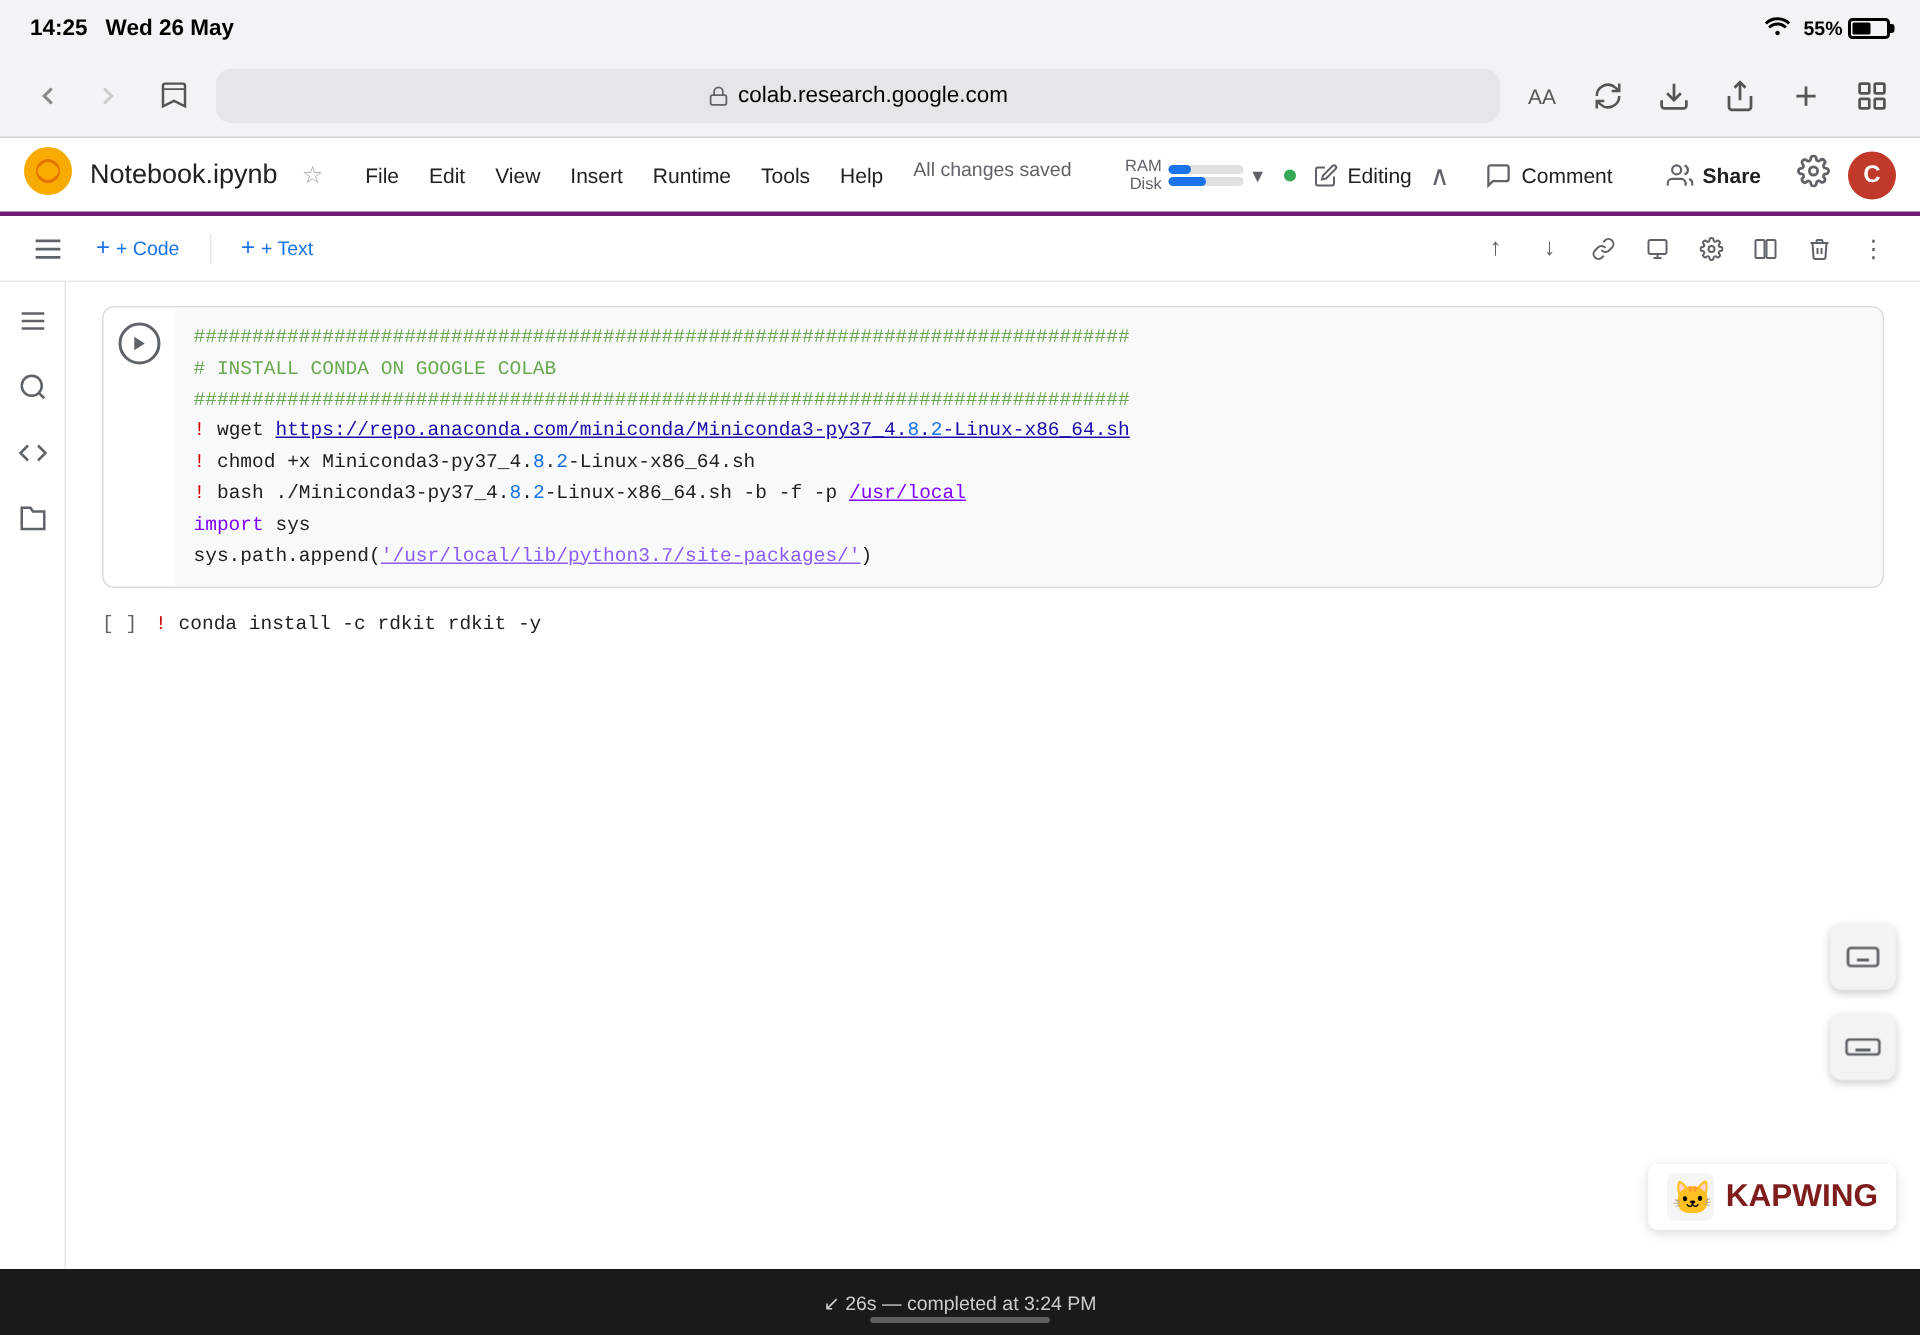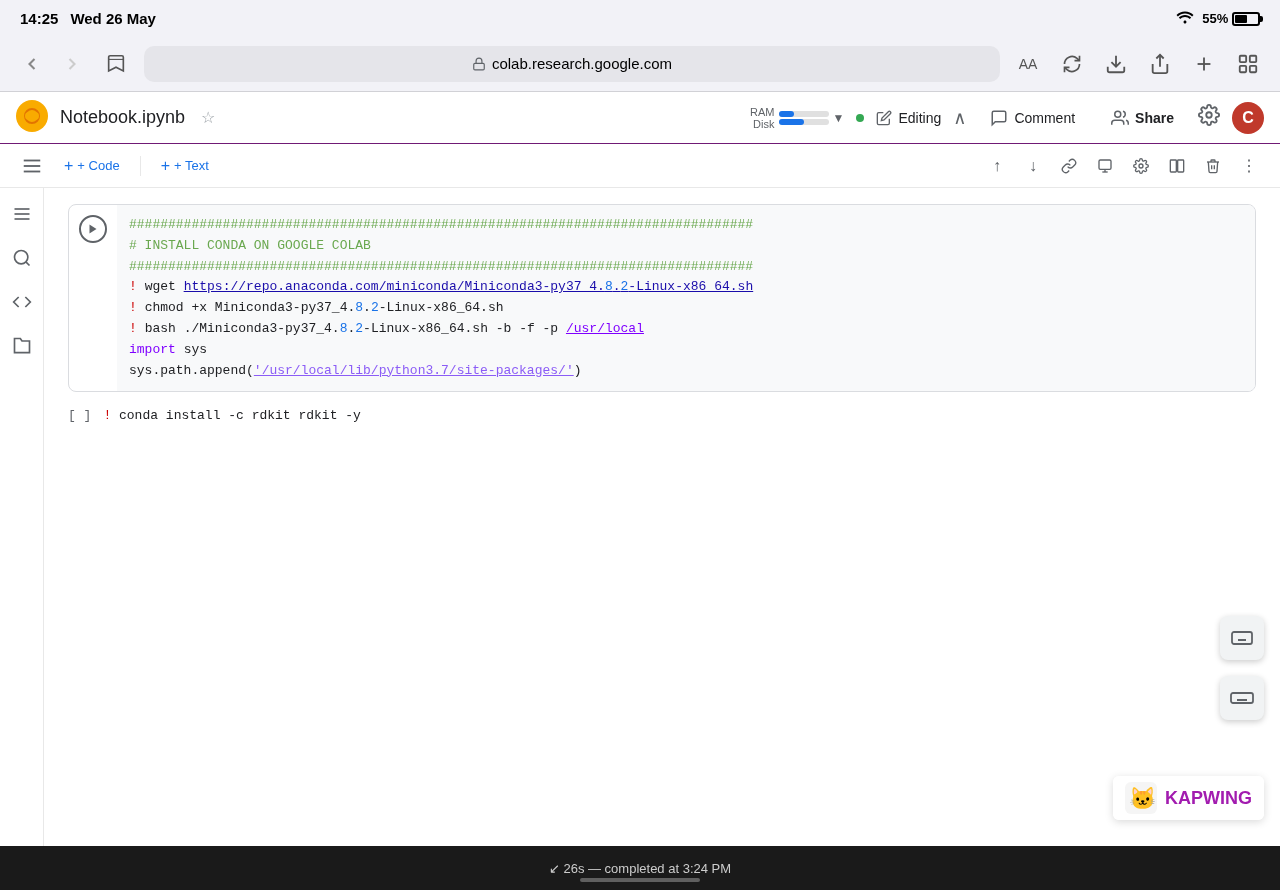--- a/index.html
+++ b/index.html
@@ -50,21 +50,21 @@
       font-size: 15px;
       color: #000;
     }
     .browser-actions { display: flex; gap: 12px; align-items: center; }
     .browser-action-btn { width: 32px; height: 32px; display: flex; align-items: center; justify-content: center; }
 
     
     .app-header {
       height: 52px;
       background: #fff;
-      border-bottom: 1px solid #701a75;
+      border-bottom: 3px solid #701a75;
       display: flex;
       align-items: center;
       padding: 0 16px;
       gap: 12px;
     }
     .notebook-title { font-size: 18px; color: #202124; font-weight: 500; }
     .star-icon { color: #9aa0a6; margin-left: 4px; }
     .menu-bar { display: flex; gap: 4px; margin-left: 8px; }
     .menu-item { font-size: 14px; color: #202124; padding: 4px 8px; cursor: pointer; border-radius: 4px; }
     .save-status { font-size: 13px; color: #5f6368; margin-left: 8px; }
@@ -238,21 +238,21 @@
       right: 16px;
       display: flex;
       align-items: center;
       gap: 8px;
       background: rgba(255,255,255,0.95);
       padding: 6px 12px;
       border-radius: 6px;
       box-shadow: 0 2px 8px rgba(0,0,0,0.15);
     }
     .kapwing-logo { width: 32px; height: 32px; }
-    .kapwing-text { font-size: 18px; font-weight: 700; color: #a21caf; }
+    .kapwing-text { font-size: 21px; font-weight: 700; color: #7f1d1d; }
 
     
     .bottom-bar {
       position: absolute;
       bottom: 0;
       left: 0;
       right: 0;
       height: 44px;
       background: #1a1a1a;
       display: flex;
@@ -374,20 +374,30 @@
     <svg width="32" height="32" viewBox="0 0 32 32">
       <circle cx="16" cy="16" r="16" fill="#F9AB00"></circle>
       <path d="M16 8a8 8 0 100 16A8 8 0 0016 8zm0 2a6 6 0 110 12A6 6 0 0116 10z" fill="#E37400"></path>
       <circle cx="13" cy="16" r="4" fill="#F9AB00"></circle>
       <circle cx="19" cy="16" r="4" fill="#F9AB00"></circle>
     </svg>
   </div>
   <span class="notebook-title">Notebook.ipynb</span>
   <span class="star-icon">☆</span>
 
+  <div class="menu-bar">
+    <span class="menu-item">File</span>
+    <span class="menu-item">Edit</span>
+    <span class="menu-item">View</span>
+    <span class="menu-item">Insert</span>
+    <span class="menu-item">Runtime</span>
+    <span class="menu-item">Tools</span>
+    <span class="menu-item">Help</span>
+    <span class="save-status">All changes saved</span>
+  </div>
 
   <div class="header-right">
 
     <div class="ram-disk-widget">
       <div style="display:flex; flex-direction:column; font-size:11px; color:#5f6368; text-align:right;">
         <span>RAM</span>
         <span>Disk</span>
       </div>
       <div class="ram-disk-bars">
         <div class="ram-bar">

